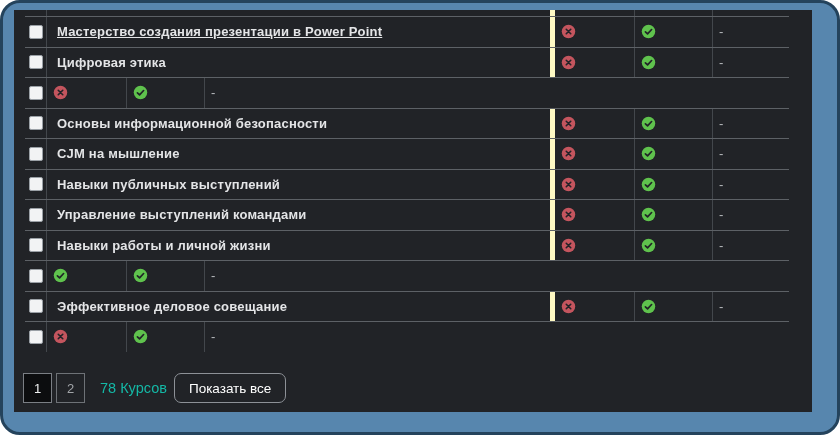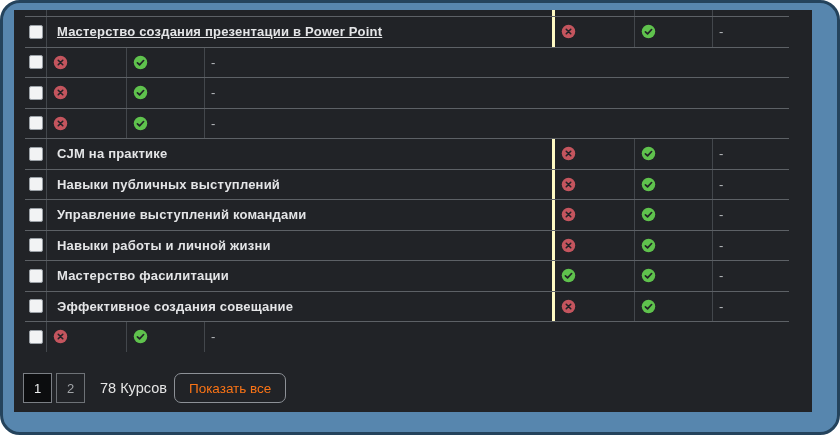--- a/index.html
+++ b/index.html
@@ -15,21 +15,21 @@
   .panel {
     position:absolute; left:11px; top:7px;
     width:798px; height:402px;
     background:#212327;
   }
   .table { position:absolute; left:11px; top:0; width:764px; }
   .row { display:flex; height:29.5px; border-top:1px solid #5d6166; align-items:stretch; }
   .row.stub { height:6px; border-top:none; }
   .cell { display:flex; align-items:center; box-sizing:border-box; }
   .c-check { width:22px;  justify-content:center; border-right:1px solid #43474c; }
-  .c-name  { width:508px; padding-left:10px;      border-right:3px solid #fef9c3;text-align:center; }
+  .c-name  { width:508px; padding-left:10px;      border-right:5px solid #fef9c3;text-align:center; }
   .c-s1    { width:80px;  padding-left:6px;       border-right:1px solid #43474c; }
   .c-s2    { width:78px;  padding-left:6px;       border-right:1px solid #43474c; }
   .c-extra { width:76px;  padding-left:6px; color:#b9bcbf; font-size:13px; }
   .checkbox {
     width:12px; height:12px; background:#f2f3f4;
     border:1px solid #9aa0a6; border-radius:2px; cursor:pointer;
   }
   .title {
     color:#e4e5e7; font-size:13px; font-weight:700; letter-spacing:.2px;
     white-space:nowrap;
@@ -41,26 +41,26 @@
     display:flex; align-items:center; height:30px;
   }
   .page-btn {
     width:29px; height:30px; box-sizing:border-box;
     border:1px solid #6e7277; background:transparent;
     color:#a2a5a9; font-size:13px; margin-right:4px;
     font-family:"Liberation Sans", sans-serif; cursor:pointer; padding:0;
   }
   .page-btn.active { background:#0c0d0f; color:#eef0f1; border-color:#7b7f85; }
   .count-label {
-    color:#e5e5e5; font-size:14.5px; margin-left:11px; white-space:nowrap;
+    color:#14b8a6; font-size:14.5px; margin-left:11px; white-space:nowrap;
   }
   .show-all-btn {
     margin-left:7px; height:30px; box-sizing:border-box;
     padding:0 14px; border:1px solid #8d9197; border-radius:7px;
-    background:transparent; color:#f97316; font-size:13.5px;
+    background:transparent; color:#ffffff; font-size:13.5px;
     font-family:"Liberation Sans", sans-serif; cursor:pointer; white-space:nowrap;
   }
 </style>
 </head>
 <body>
 
 <div class="frame">
   <div class="panel">
 
     <div class="table">
@@ -95,88 +95,94 @@
                   <path d="M4.7 8.3 L7 10.5 L11.3 5.9" fill="none" stroke="#212327" stroke-width="1.8" stroke-linecap="round" stroke-linejoin="round"></path>
                 </svg>
               </span>
             </div>
             <div class="cell c-extra">-</div>
           </div>
           <div class="row">
             <div class="cell c-check">
               <span class="checkbox"></span>
             </div>
-            <div class="cell c-s1">
-              <span class="status-icon">
-                <svg width="15" height="15" viewBox="0 0 16 16">
-                  <circle cx="8" cy="8" r="7.2" fill="#c4555e"></circle>
-                  <path d="M5.6 5.6 L10.4 10.4 M10.4 5.6 L5.6 10.4" stroke="#212327" stroke-width="1.7" stroke-linecap="round"></path>
-                </svg>
-              </span>
-            </div>
-            <div class="cell c-s2">
-              <span class="status-icon">
-                <svg width="15" height="15" viewBox="0 0 16 16">
-                  <circle cx="8" cy="8" r="7.2" fill="#5fc24d"></circle>
-                  <path d="M4.7 8.3 L7 10.5 L11.3 5.9" fill="none" stroke="#212327" stroke-width="1.8" stroke-linecap="round" stroke-linejoin="round"></path>
-                </svg>
-              </span>
-            </div>
-            <div class="cell c-extra">-</div>
-          </div>
-          <div class="row">
-            <div class="cell c-check">
-              <span class="checkbox"></span>
-            </div>
-            <div class="cell c-s1">
-              <span class="status-icon">
-                <svg width="15" height="15" viewBox="0 0 16 16">
-                  <circle cx="8" cy="8" r="7.2" fill="#c4555e"></circle>
-                  <path d="M5.6 5.6 L10.4 10.4 M10.4 5.6 L5.6 10.4" stroke="#212327" stroke-width="1.7" stroke-linecap="round"></path>
-                </svg>
-              </span>
-            </div>
-            <div class="cell c-s2">
-              <span class="status-icon">
-                <svg width="15" height="15" viewBox="0 0 16 16">
-                  <circle cx="8" cy="8" r="7.2" fill="#5fc24d"></circle>
-                  <path d="M4.7 8.3 L7 10.5 L11.3 5.9" fill="none" stroke="#212327" stroke-width="1.8" stroke-linecap="round" stroke-linejoin="round"></path>
-                </svg>
-              </span>
-            </div>
-            <div class="cell c-extra">-</div>
-          </div>
-          <div class="row">
-            <div class="cell c-check">
-              <span class="checkbox"></span>
-            </div>
-            <div class="cell c-s1">
-              <span class="status-icon">
-                <svg width="15" height="15" viewBox="0 0 16 16">
-                  <circle cx="8" cy="8" r="7.2" fill="#c4555e"></circle>
-                  <path d="M5.6 5.6 L10.4 10.4 M10.4 5.6 L5.6 10.4" stroke="#212327" stroke-width="1.7" stroke-linecap="round"></path>
-                </svg>
-              </span>
-            </div>
-            <div class="cell c-s2">
-              <span class="status-icon">
-                <svg width="15" height="15" viewBox="0 0 16 16">
-                  <circle cx="8" cy="8" r="7.2" fill="#5fc24d"></circle>
-                  <path d="M4.7 8.3 L7 10.5 L11.3 5.9" fill="none" stroke="#212327" stroke-width="1.8" stroke-linecap="round" stroke-linejoin="round"></path>
-                </svg>
-              </span>
-            </div>
-            <div class="cell c-extra">-</div>
-          </div>
-          <div class="row">
-            <div class="cell c-check">
-              <span class="checkbox"></span>
-            </div>
-            <div class="cell c-name">
-              <span class="title">CJM на практике</span>
+            <div class="cell c-name">
+              <span class="title">Цифровая этика</span>
+            </div>
+            <div class="cell c-s1">
+              <span class="status-icon">
+                <svg width="15" height="15" viewBox="0 0 16 16">
+                  <circle cx="8" cy="8" r="7.2" fill="#c4555e"></circle>
+                  <path d="M5.6 5.6 L10.4 10.4 M10.4 5.6 L5.6 10.4" stroke="#212327" stroke-width="1.7" stroke-linecap="round"></path>
+                </svg>
+              </span>
+            </div>
+            <div class="cell c-s2">
+              <span class="status-icon">
+                <svg width="15" height="15" viewBox="0 0 16 16">
+                  <circle cx="8" cy="8" r="7.2" fill="#5fc24d"></circle>
+                  <path d="M4.7 8.3 L7 10.5 L11.3 5.9" fill="none" stroke="#212327" stroke-width="1.8" stroke-linecap="round" stroke-linejoin="round"></path>
+                </svg>
+              </span>
+            </div>
+            <div class="cell c-extra">-</div>
+          </div>
+          <div class="row">
+            <div class="cell c-check">
+              <span class="checkbox"></span>
+            </div>
+            <div class="cell c-s1">
+              <span class="status-icon">
+                <svg width="15" height="15" viewBox="0 0 16 16">
+                  <circle cx="8" cy="8" r="7.2" fill="#c4555e"></circle>
+                  <path d="M5.6 5.6 L10.4 10.4 M10.4 5.6 L5.6 10.4" stroke="#212327" stroke-width="1.7" stroke-linecap="round"></path>
+                </svg>
+              </span>
+            </div>
+            <div class="cell c-s2">
+              <span class="status-icon">
+                <svg width="15" height="15" viewBox="0 0 16 16">
+                  <circle cx="8" cy="8" r="7.2" fill="#5fc24d"></circle>
+                  <path d="M4.7 8.3 L7 10.5 L11.3 5.9" fill="none" stroke="#212327" stroke-width="1.8" stroke-linecap="round" stroke-linejoin="round"></path>
+                </svg>
+              </span>
+            </div>
+            <div class="cell c-extra">-</div>
+          </div>
+          <div class="row">
+            <div class="cell c-check">
+              <span class="checkbox"></span>
+            </div>
+            <div class="cell c-name">
+              <span class="title">Основы информационной безопасности</span>
+            </div>
+            <div class="cell c-s1">
+              <span class="status-icon">
+                <svg width="15" height="15" viewBox="0 0 16 16">
+                  <circle cx="8" cy="8" r="7.2" fill="#c4555e"></circle>
+                  <path d="M5.6 5.6 L10.4 10.4 M10.4 5.6 L5.6 10.4" stroke="#212327" stroke-width="1.7" stroke-linecap="round"></path>
+                </svg>
+              </span>
+            </div>
+            <div class="cell c-s2">
+              <span class="status-icon">
+                <svg width="15" height="15" viewBox="0 0 16 16">
+                  <circle cx="8" cy="8" r="7.2" fill="#5fc24d"></circle>
+                  <path d="M4.7 8.3 L7 10.5 L11.3 5.9" fill="none" stroke="#212327" stroke-width="1.8" stroke-linecap="round" stroke-linejoin="round"></path>
+                </svg>
+              </span>
+            </div>
+            <div class="cell c-extra">-</div>
+          </div>
+          <div class="row">
+            <div class="cell c-check">
+              <span class="checkbox"></span>
+            </div>
+            <div class="cell c-name">
+              <span class="title">CJM на мышление</span>
             </div>
             <div class="cell c-s1">
               <span class="status-icon">
                 <svg width="15" height="15" viewBox="0 0 16 16">
                   <circle cx="8" cy="8" r="7.2" fill="#c4555e"></circle>
                   <path d="M5.6 5.6 L10.4 10.4 M10.4 5.6 L5.6 10.4" stroke="#212327" stroke-width="1.7" stroke-linecap="round"></path>
                 </svg>
               </span>
             </div>
             <div class="cell c-s2">
@@ -261,47 +267,44 @@
                   <path d="M4.7 8.3 L7 10.5 L11.3 5.9" fill="none" stroke="#212327" stroke-width="1.8" stroke-linecap="round" stroke-linejoin="round"></path>
                 </svg>
               </span>
             </div>
             <div class="cell c-extra">-</div>
           </div>
           <div class="row">
             <div class="cell c-check">
               <span class="checkbox"></span>
             </div>
-            <div class="cell c-name">
-              <span class="title">Мастерство фасилитации</span>
-            </div>
-            <div class="cell c-s1">
-              <span class="status-icon">
-                <svg width="15" height="15" viewBox="0 0 16 16">
-                  <circle cx="8" cy="8" r="7.2" fill="#5fc24d"></circle>
-                  <path d="M4.7 8.3 L7 10.5 L11.3 5.9" fill="none" stroke="#212327" stroke-width="1.8" stroke-linecap="round" stroke-linejoin="round"></path>
-                </svg>
-              </span>
-            </div>
-            <div class="cell c-s2">
-              <span class="status-icon">
-                <svg width="15" height="15" viewBox="0 0 16 16">
-                  <circle cx="8" cy="8" r="7.2" fill="#5fc24d"></circle>
-                  <path d="M4.7 8.3 L7 10.5 L11.3 5.9" fill="none" stroke="#212327" stroke-width="1.8" stroke-linecap="round" stroke-linejoin="round"></path>
-                </svg>
-              </span>
-            </div>
-            <div class="cell c-extra">-</div>
-          </div>
-          <div class="row">
-            <div class="cell c-check">
-              <span class="checkbox"></span>
-            </div>
-            <div class="cell c-name">
-              <span class="title">Эффективное создания совещание</span>
+            <div class="cell c-s1">
+              <span class="status-icon">
+                <svg width="15" height="15" viewBox="0 0 16 16">
+                  <circle cx="8" cy="8" r="7.2" fill="#5fc24d"></circle>
+                  <path d="M4.7 8.3 L7 10.5 L11.3 5.9" fill="none" stroke="#212327" stroke-width="1.8" stroke-linecap="round" stroke-linejoin="round"></path>
+                </svg>
+              </span>
+            </div>
+            <div class="cell c-s2">
+              <span class="status-icon">
+                <svg width="15" height="15" viewBox="0 0 16 16">
+                  <circle cx="8" cy="8" r="7.2" fill="#5fc24d"></circle>
+                  <path d="M4.7 8.3 L7 10.5 L11.3 5.9" fill="none" stroke="#212327" stroke-width="1.8" stroke-linecap="round" stroke-linejoin="round"></path>
+                </svg>
+              </span>
+            </div>
+            <div class="cell c-extra">-</div>
+          </div>
+          <div class="row">
+            <div class="cell c-check">
+              <span class="checkbox"></span>
+            </div>
+            <div class="cell c-name">
+              <span class="title">Эффективное деловое совещание</span>
             </div>
             <div class="cell c-s1">
               <span class="status-icon">
                 <svg width="15" height="15" viewBox="0 0 16 16">
                   <circle cx="8" cy="8" r="7.2" fill="#c4555e"></circle>
                   <path d="M5.6 5.6 L10.4 10.4 M10.4 5.6 L5.6 10.4" stroke="#212327" stroke-width="1.7" stroke-linecap="round"></path>
                 </svg>
               </span>
             </div>
             <div class="cell c-s2">

